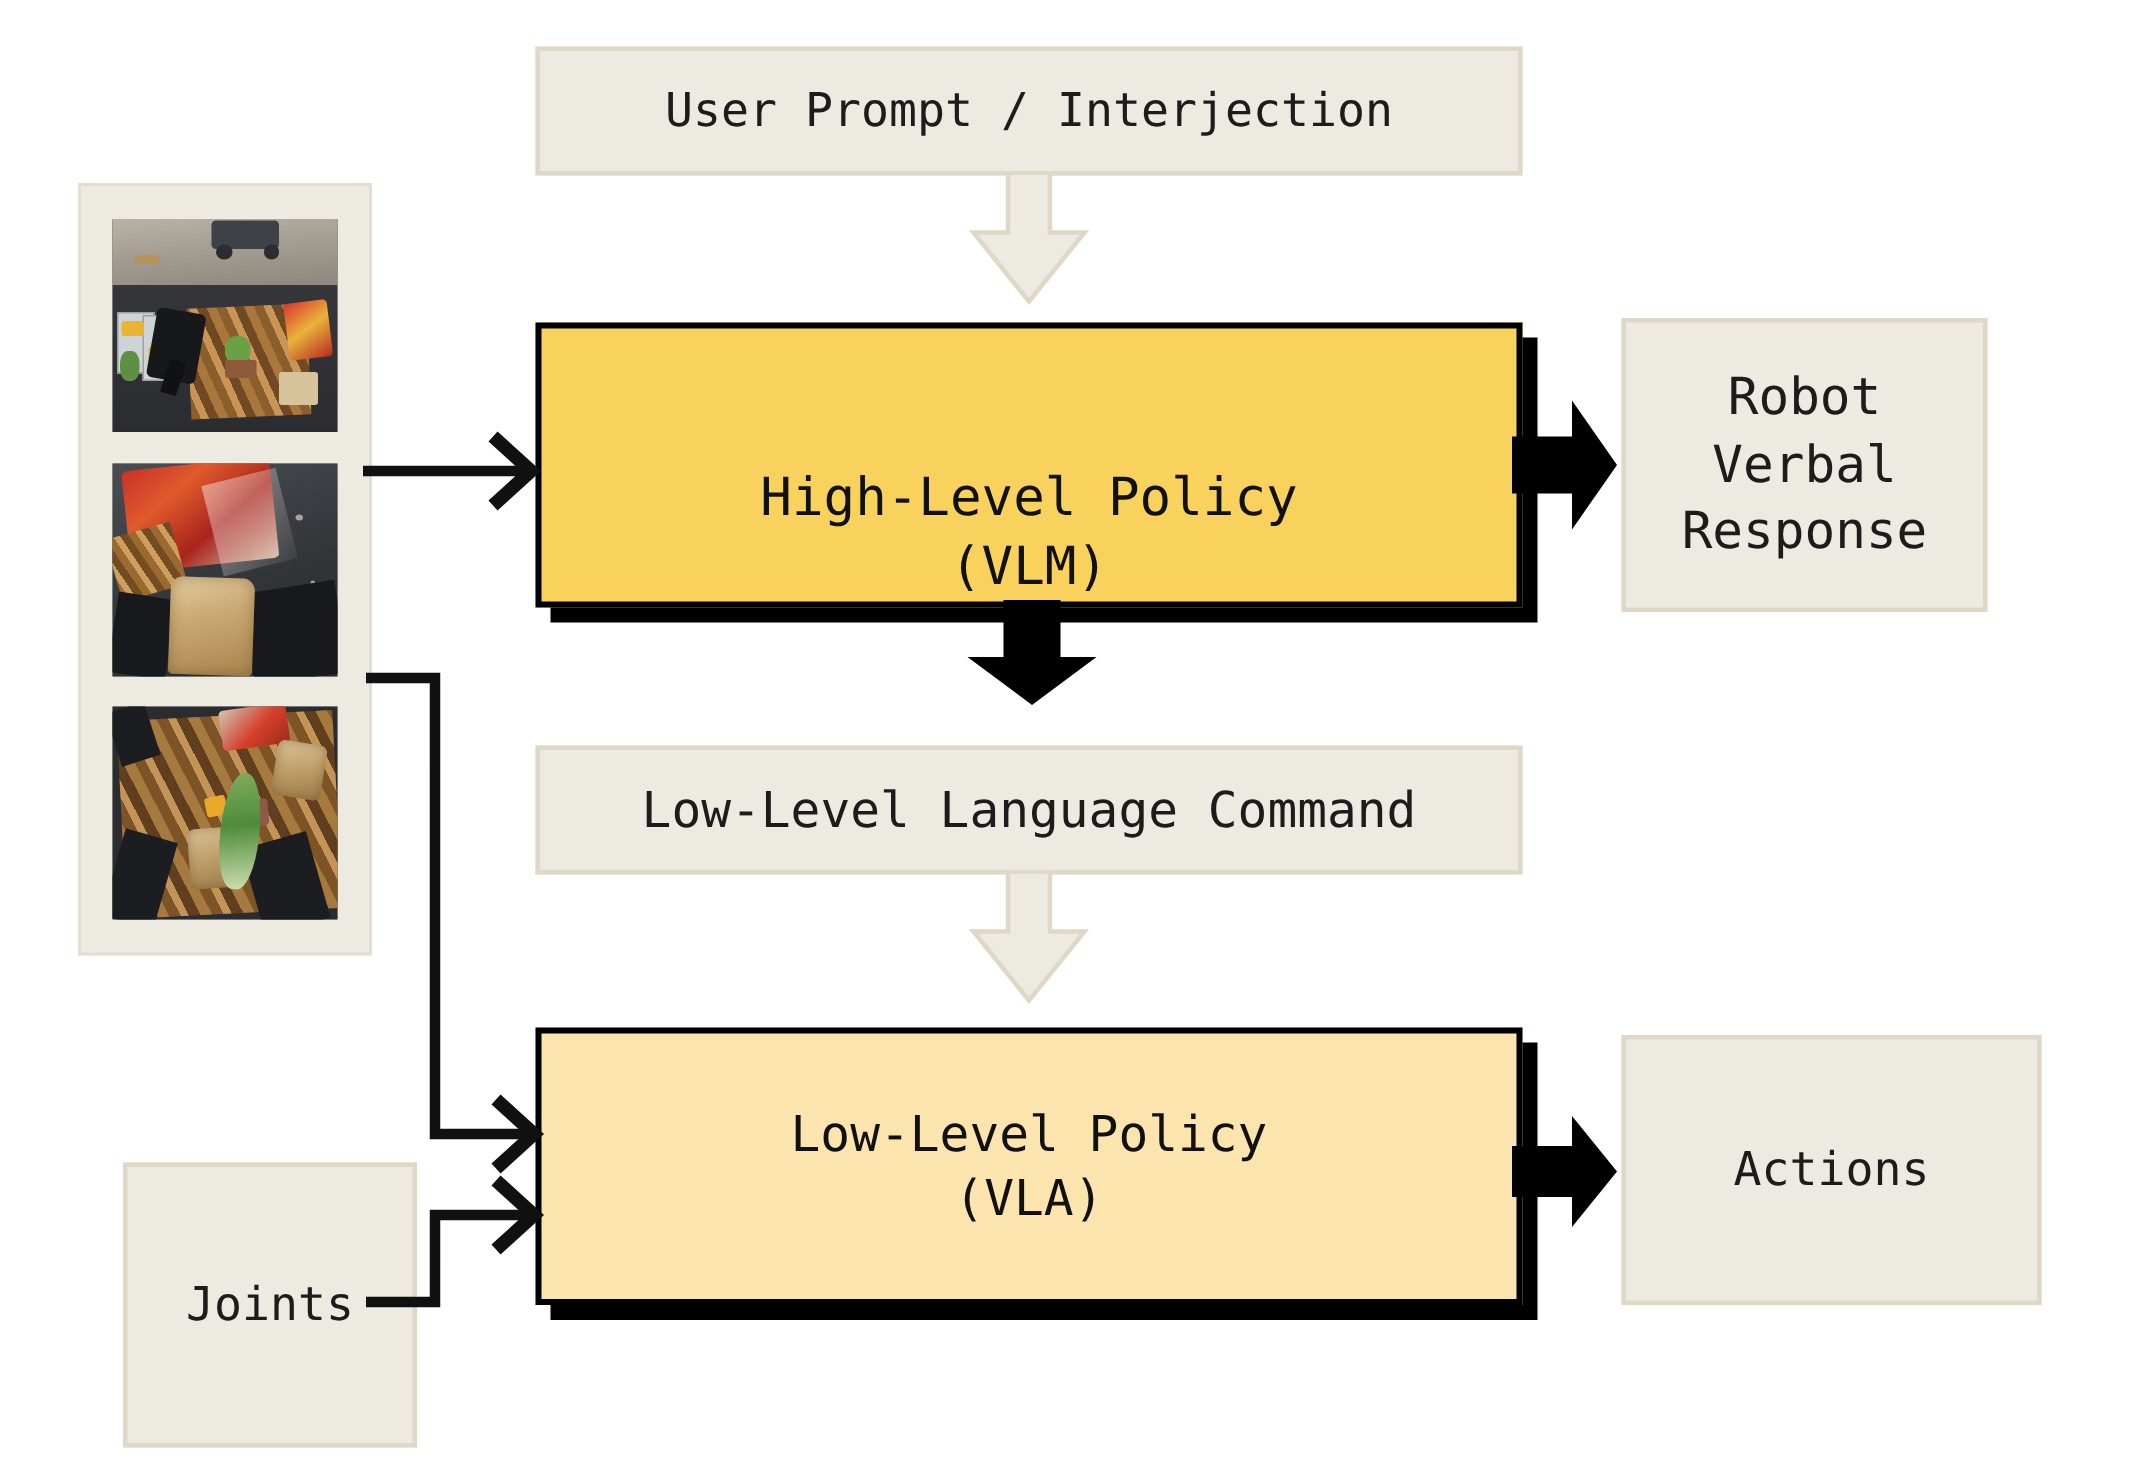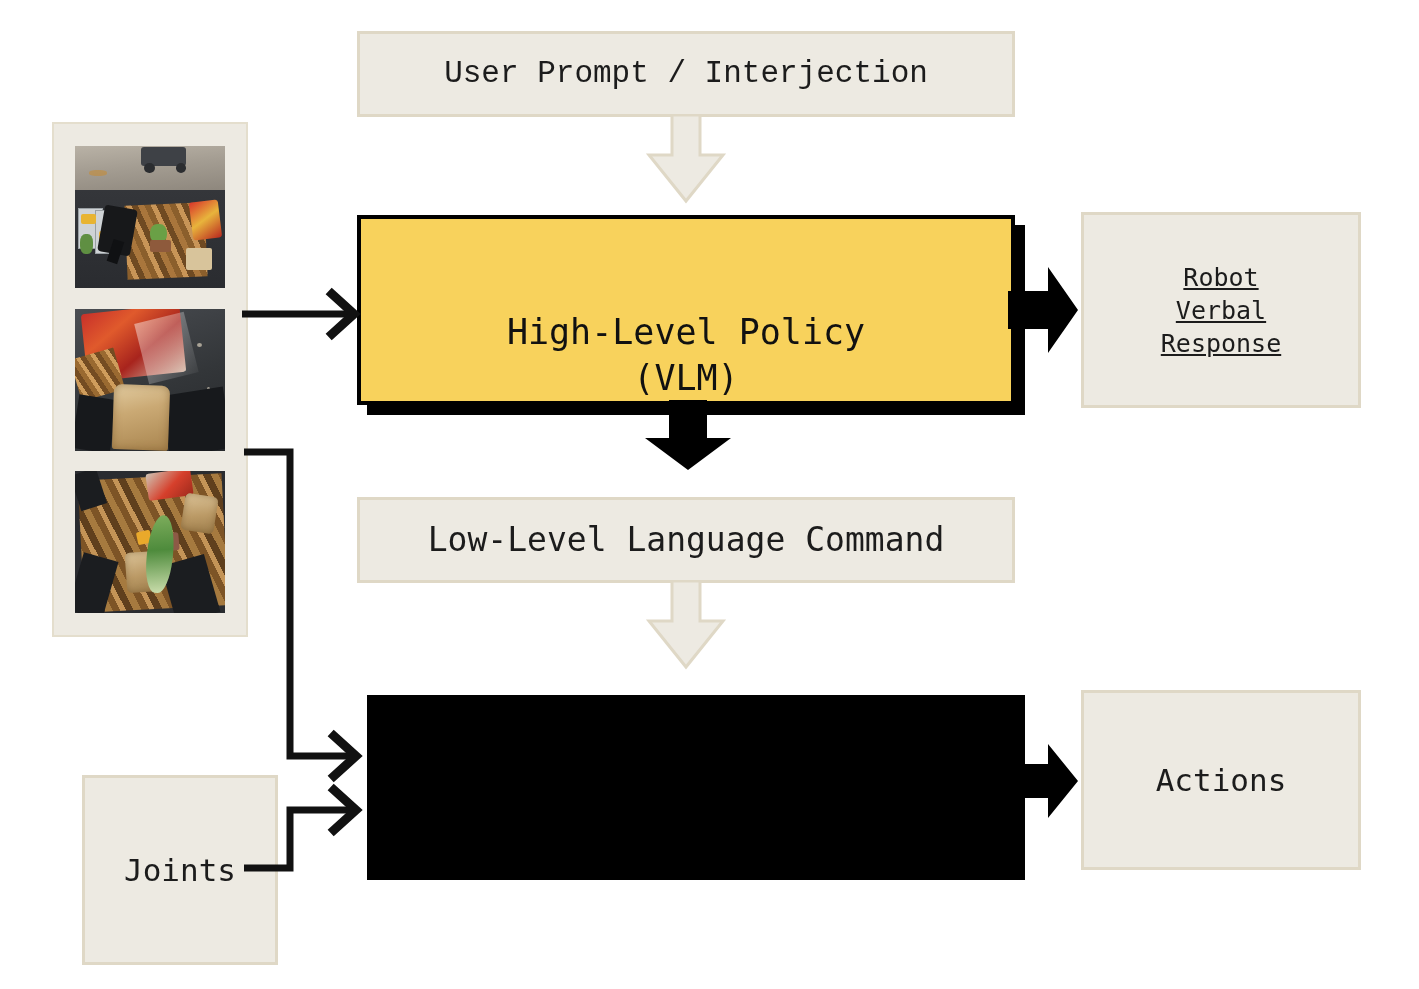--- a/index.html
+++ b/index.html
@@ -186,56 +186,59 @@
       <div class="c3-cheese"></div>
       <div class="c3-meat"></div>
       <div class="c3-lettuce"></div>
     </div>
   </div>
 
   <div class="beige" style="left:52px;top:775px;width:196px;height:190px;font-size:31px;margin-left:30px;">
     <span>Joints</span>
   </div>
 
-  <div class="beige" style="left:357px;top:31px;width:658px;height:86px;font-size:31px;font-family:Liberation Mono, monospace;">
+  <div class="beige" style="left:357px;top:31px;width:658px;height:86px;font-size:31px;">
     <span>User Prompt / Interjection</span>
   </div>
 
   <svg class="lt-arrow" style="left:645px;top:115px;" width="82" height="90" viewBox="0 0 82 90">
     <polygon points="27,0 55,0 55,40 78,40 41,86 4,40 27,40" fill="#EDEAE2" stroke="#DFD8C6" stroke-width="3"></polygon>
   </svg>
 
   <div class="policy-shadow" style="left:367px;top:225px;width:658px;height:190px;"></div>
   <div class="policy" style="left:357px;top:215px;width:658px;height:190px;background:#F8D25C;font-size:35px;align-items:flex-end;">
     <span><span>High-Level Policy</span><br><span>(VLM)</span></span>
   </div>
 
   <svg class="blk-arrow" style="left:1008px;top:265px;" width="72" height="90" viewBox="0 0 72 90">
     <polygon points="0,26 40,26 40,2 70,45 40,88 40,64 0,64" fill="#000"></polygon>
   </svg>
 
   <svg class="blk-arrow" style="left:643px;top:400px;" width="90" height="72" viewBox="0 0 90 72">
     <polygon points="26,0 64,0 64,38 88,38 45,70 2,38 26,38" fill="#000"></polygon>
   </svg>
 
-  <div class="beige" style="left:1081px;top:212px;width:280px;height:196px;font-size:25px;text-decoration:underline;">
+  <div class="beige" style="left:1081px;top:212px;width:244px;height:196px;font-size:34px;">
     <span>Robot
 Verbal
 Response</span>
   </div>
 
   <div class="beige" style="left:357px;top:497px;width:658px;height:86px;font-size:33px;">
     <span>Low-Level Language Command</span>
   </div>
 
   <svg class="lt-arrow" style="left:645px;top:581px;" width="82" height="90" viewBox="0 0 82 90">
     <polygon points="27,0 55,0 55,40 78,40 41,86 4,40 27,40" fill="#EDEAE2" stroke="#DFD8C6" stroke-width="3"></polygon>
   </svg>
 
   <div class="policy-shadow" style="left:367px;top:695px;width:658px;height:185px;"></div>
+  <div class="policy" style="left:357px;top:685px;width:658px;height:185px;background:#FCE4AE;font-size:33px;">
+    <span><span>Low-Level Policy</span><br><span>(VLA)</span></span>
+  </div>
 
   <svg class="blk-arrow" style="left:1008px;top:742px;" width="72" height="78" viewBox="0 0 72 78">
     <polygon points="0,22 40,22 40,2 70,39 40,76 40,56 0,56" fill="#000"></polygon>
   </svg>
 
   <div class="beige" style="left:1081px;top:690px;width:280px;height:180px;font-size:31px;">
     <span>Actions</span>
   </div>
 
   <svg class="conn" style="left:240px;top:285px;" width="130" height="60" viewBox="0 0 130 60">

